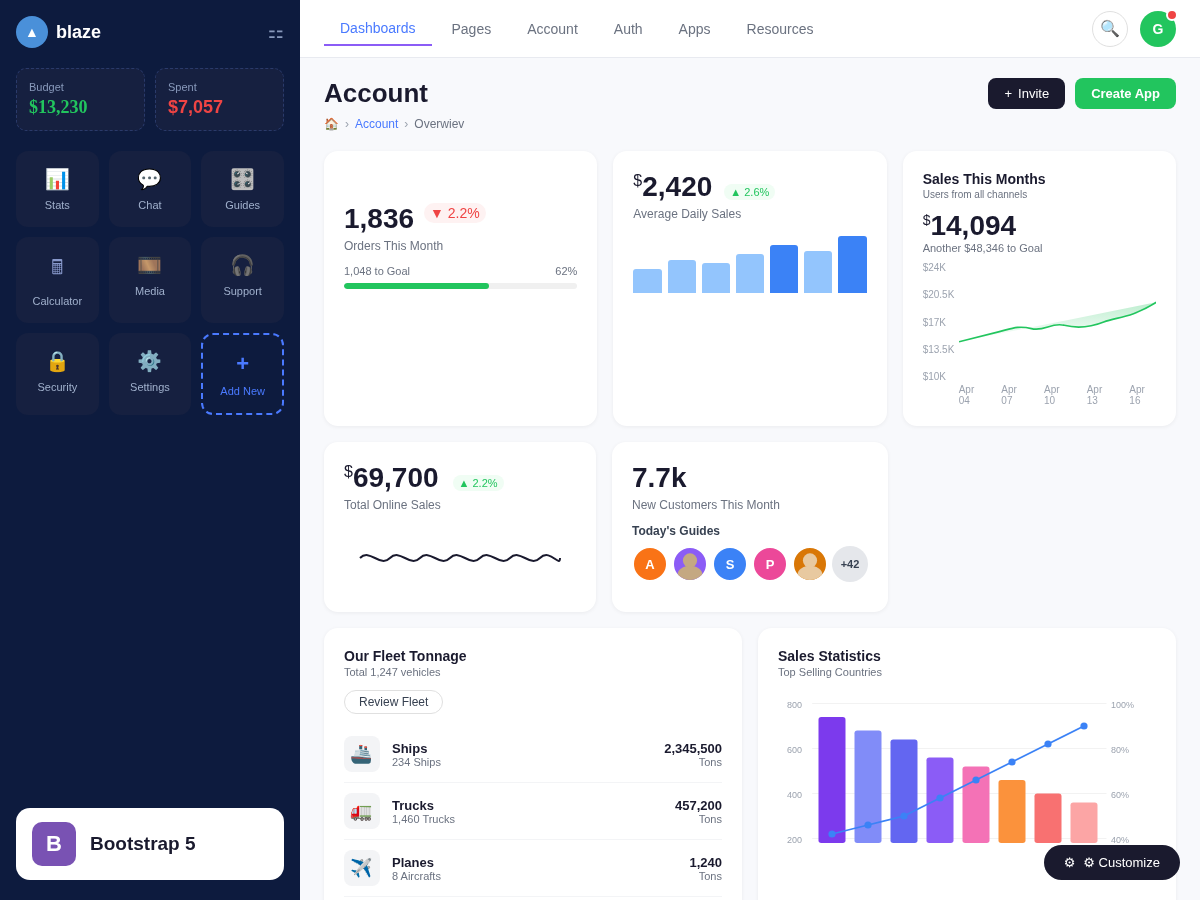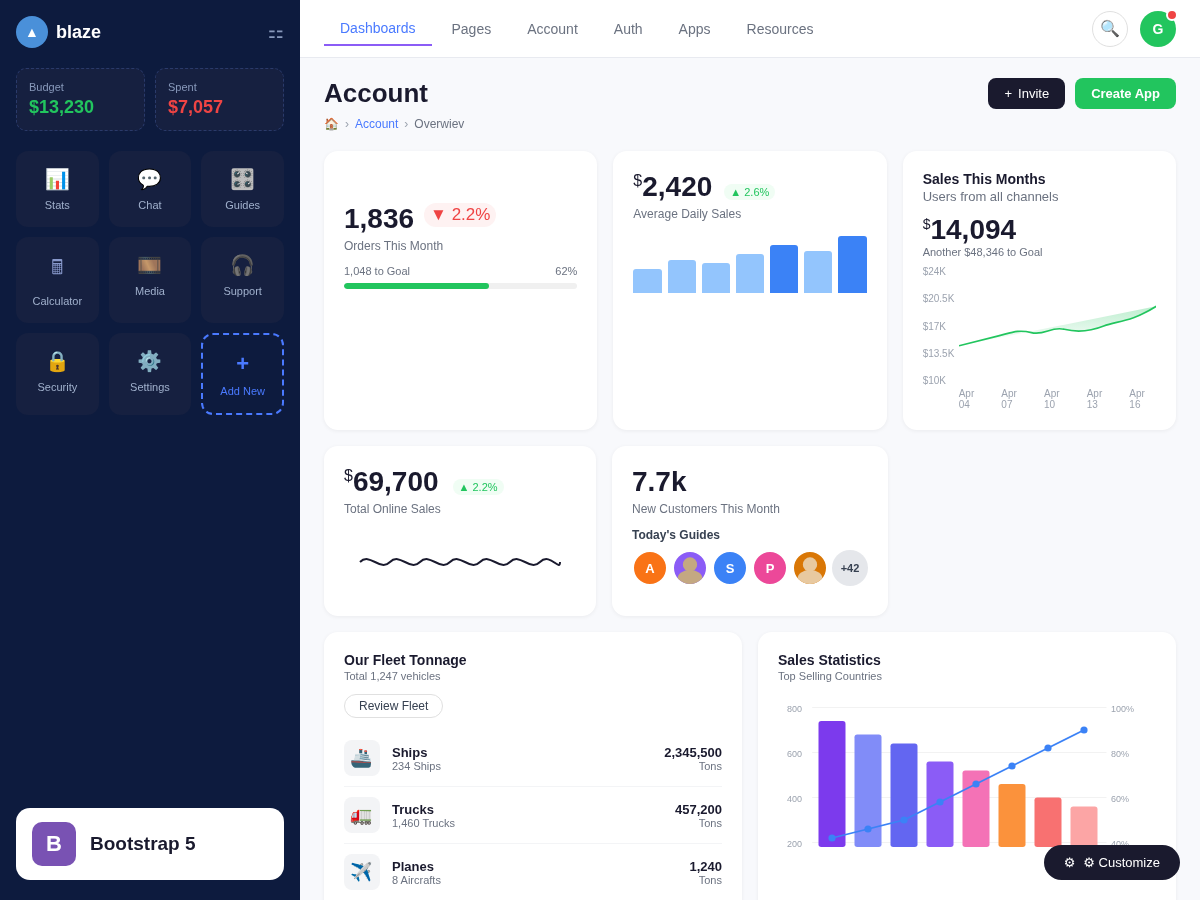--- a/index.html
+++ b/index.html
@@ -60,21 +60,21 @@
     }
     .budget-card-label {
       color: #8899bb;
       font-size: 11px;
       margin-bottom: 4px;
     }
     .budget-card-value {
       font-size: 18px;
       font-weight: 700;
     }
-    .budget-card-value.green { color: #22c55e; }
+    .budget-card-value.green { color: #22c55e; font-family: Liberation Serif, serif; }
     .budget-card-value.red { color: #ef4444; }
 
     .nav-grid {
       display: grid;
       grid-template-columns: repeat(3, 1fr);
       gap: 10px;
       margin-bottom: 10px;
     }
     .nav-item {
       background: #162040;
@@ -272,21 +272,21 @@
       margin-bottom: 4px;
     }
     .stat-sub {
       font-size: 12px;
       color: #6b7280;
       margin-bottom: 12px;
     }
     .stat-badge-red {
       background: #fef2f2;
       color: #ef4444;
-      font-size: 17px;
+      font-size: 14px;
       padding: 2px 6px;
       border-radius: 12px;
       margin-left: 6px;
     }
     .stat-badge-green {
       background: #f0fdf4;
       color: #22c55e;
       font-size: 11px;
       padding: 2px 6px;
       border-radius: 12px;
@@ -333,21 +333,21 @@
       padding: 20px;
       box-shadow: 0 1px 4px rgba(0,0,0,0.06);
     }
     .sales-title {
       font-size: 14px;
       font-weight: 600;
       color: #1a1a2e;
       margin-bottom: 2px;
     }
     .sales-sub {
-      font-size: 13px;
+      font-size: 10px;
       color: #6b7280;
       margin-bottom: 10px;
     }
     .sales-goal {
       font-size: 11px;
       color: #6b7280;
       margin-bottom: 8px;
     }
 
     

